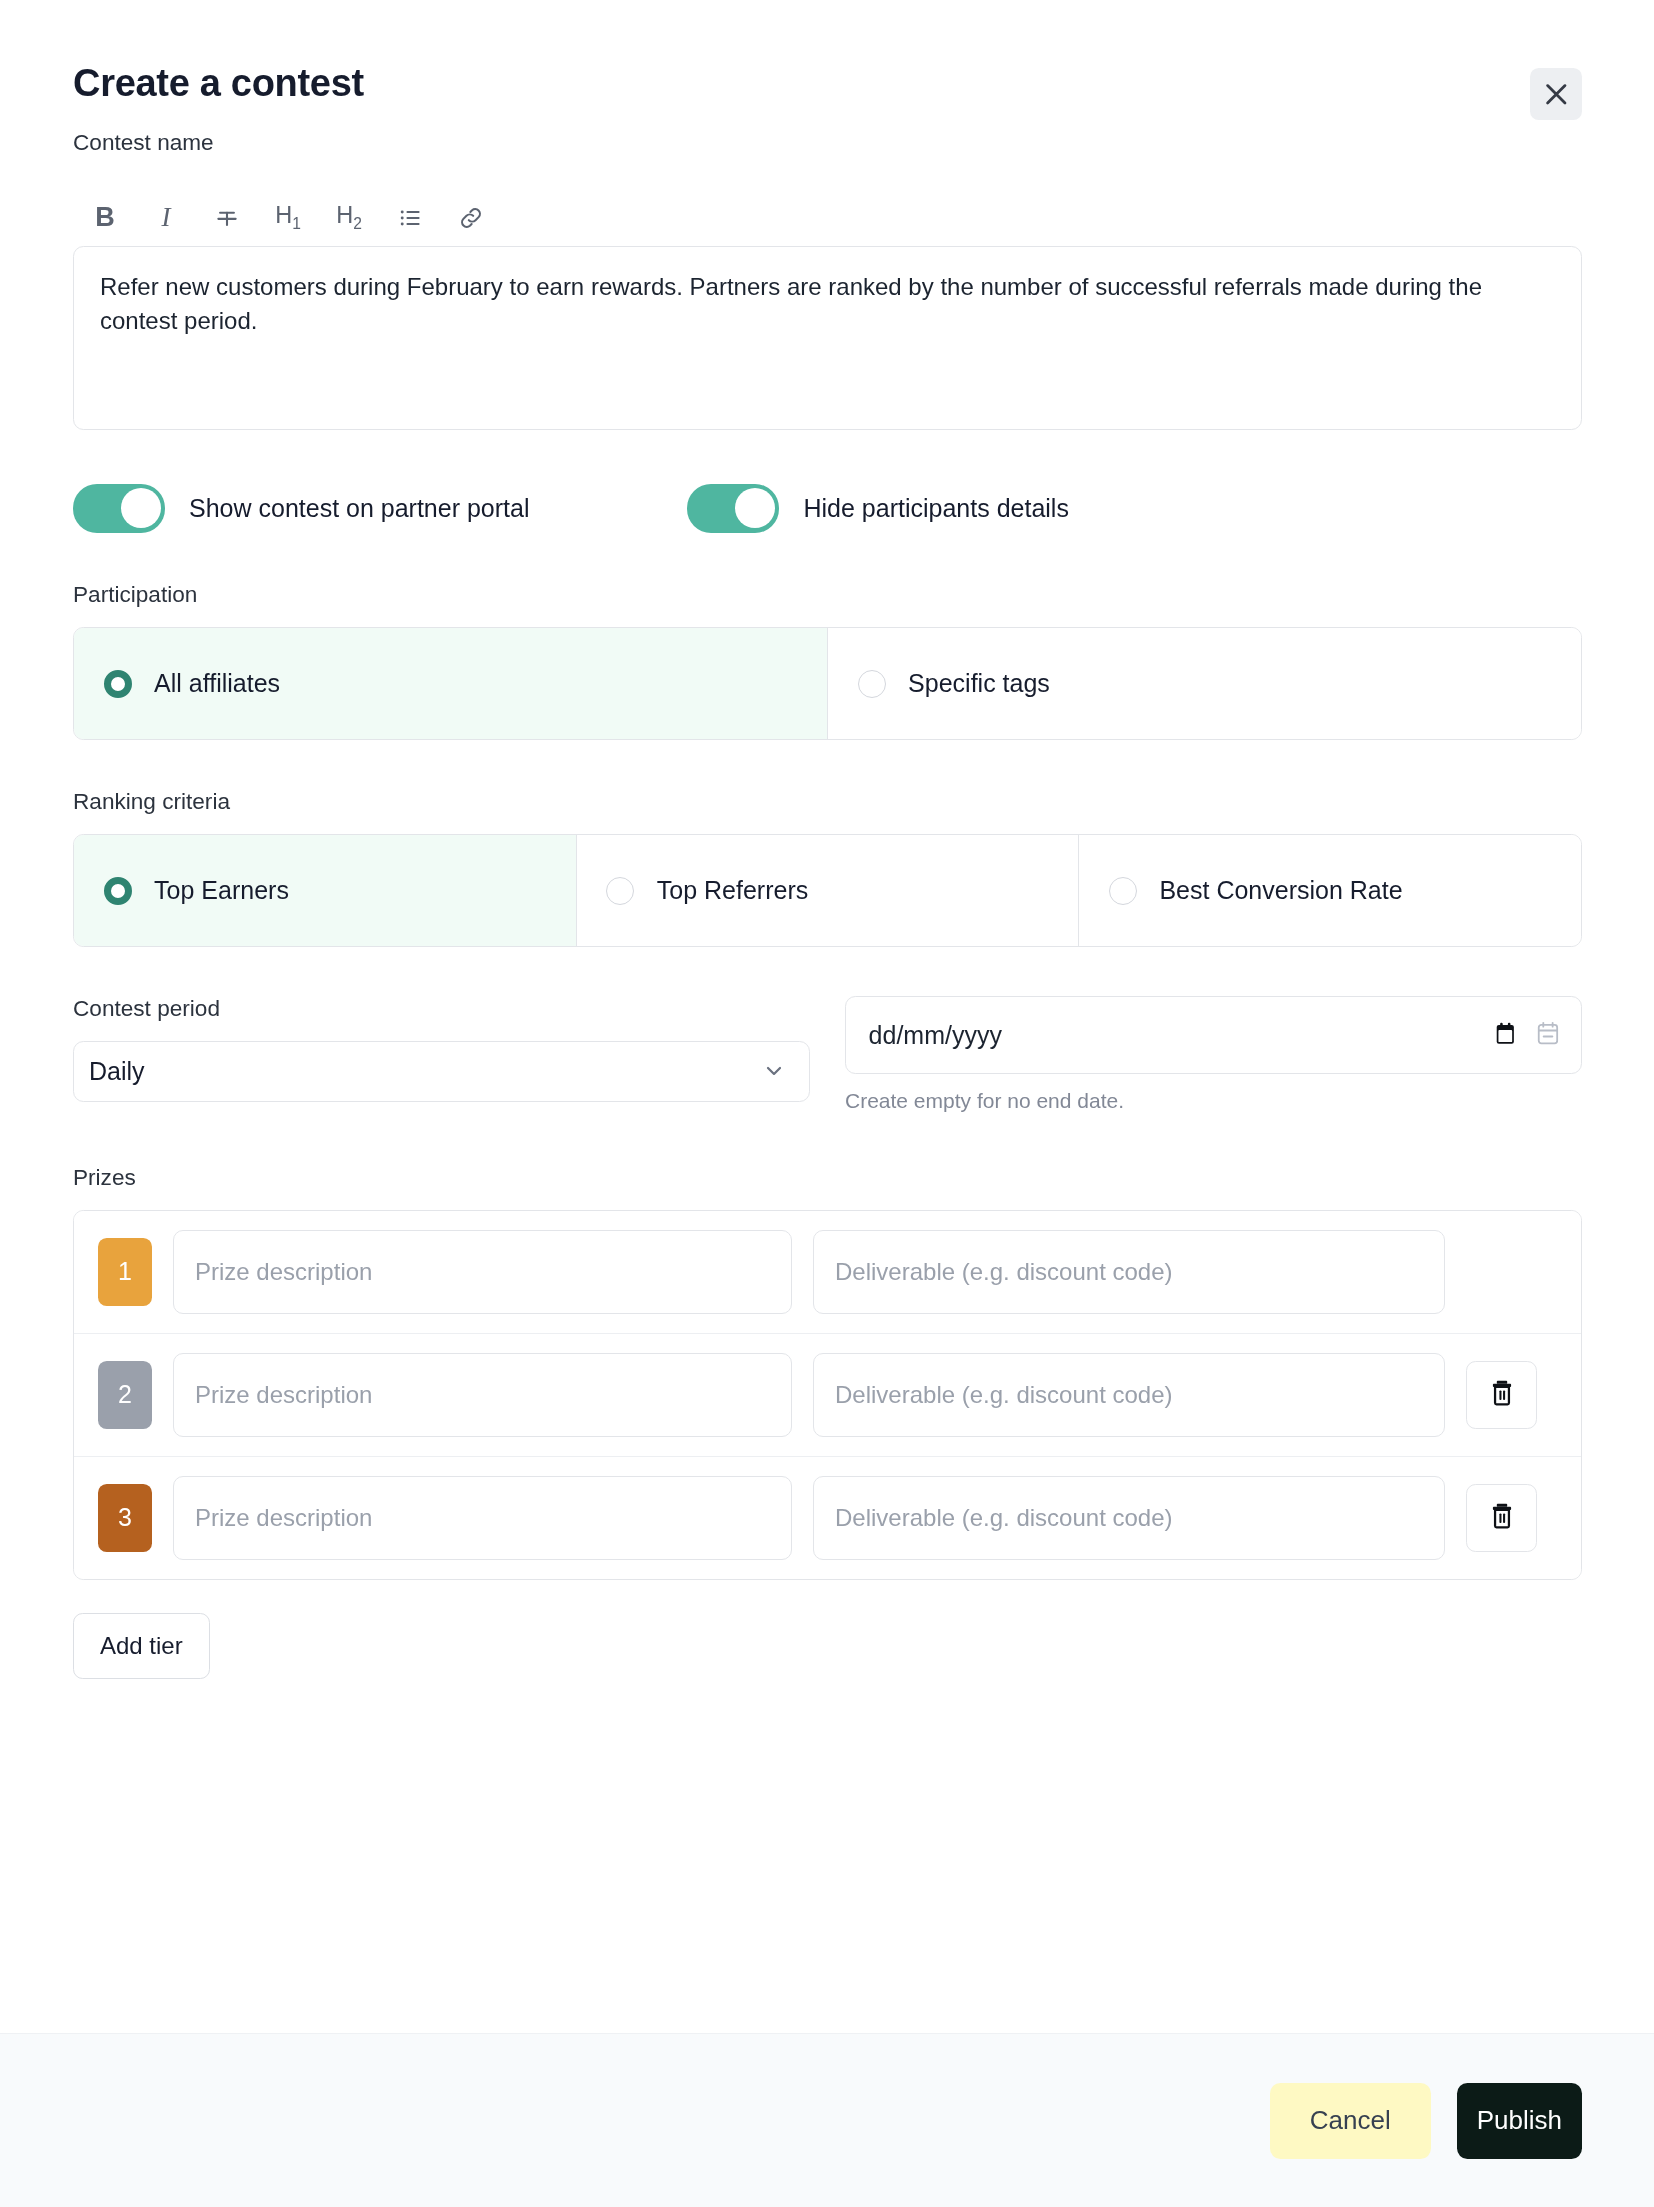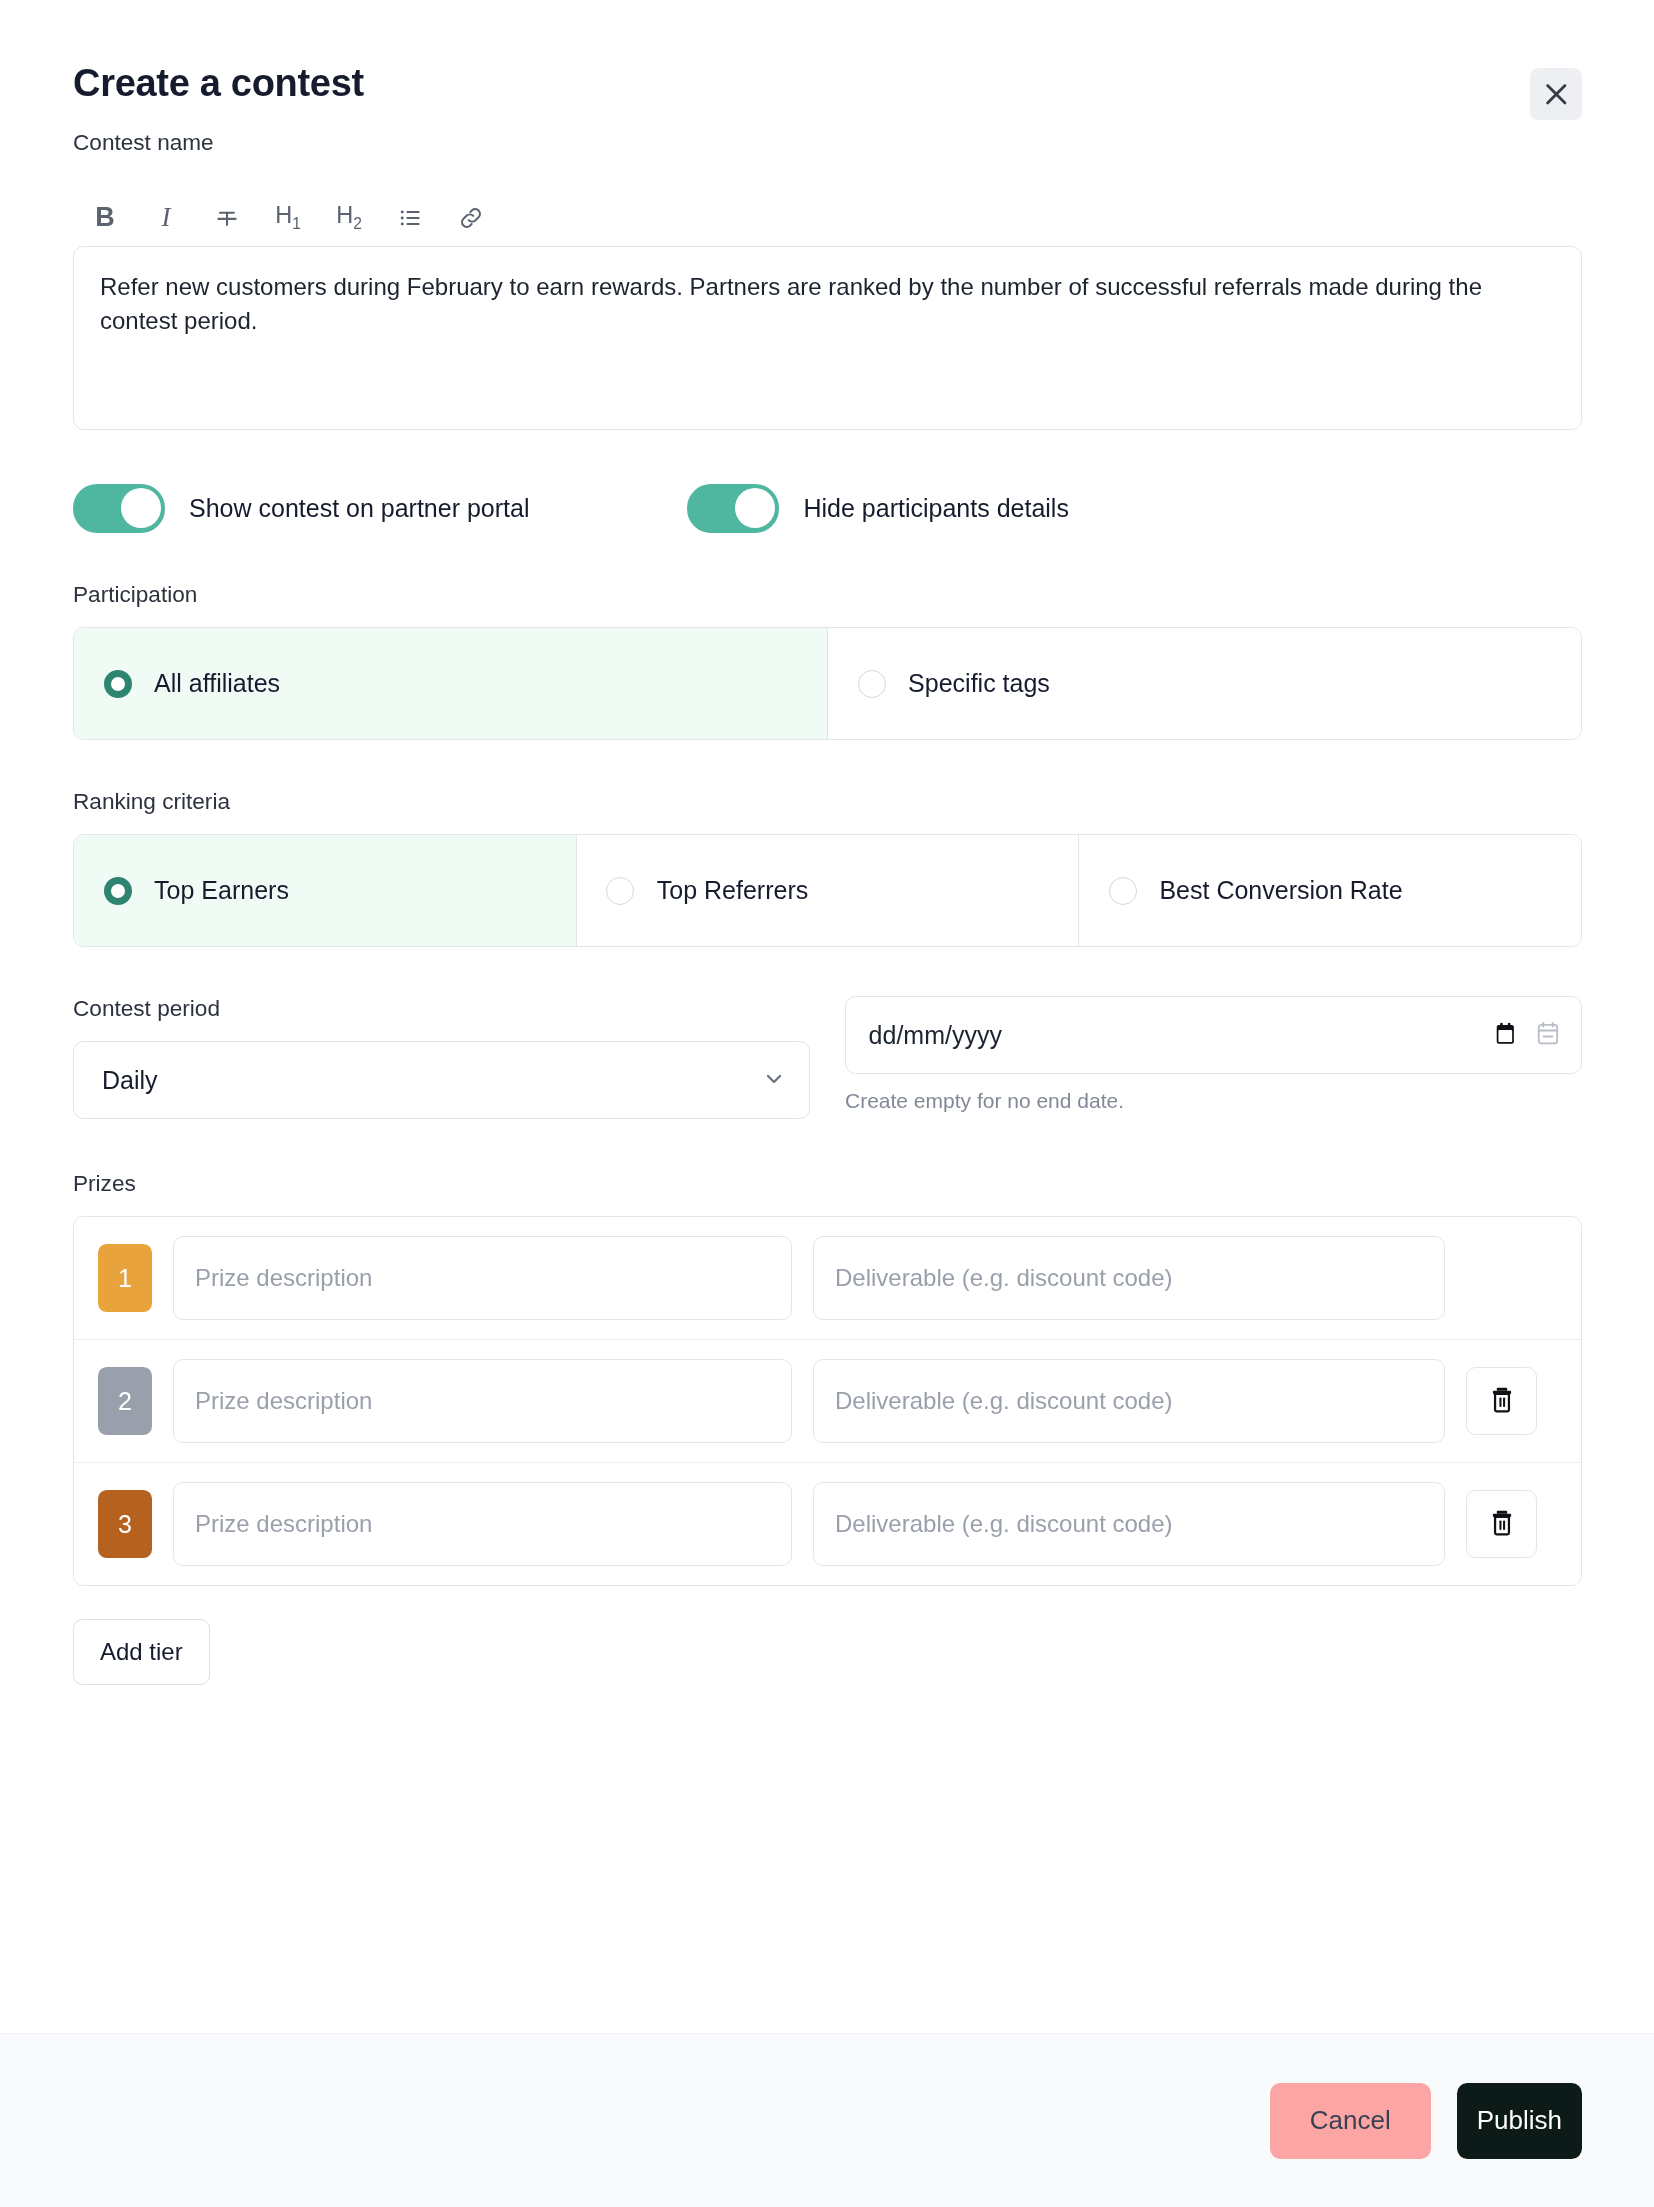--- a/index.html
+++ b/index.html
@@ -226,25 +226,25 @@
   .two-col {
     display: flex;
     gap: 35px;
     margin-top: 49px;
   }
   .col { flex: 1 1 0; min-width: 0; }
 
   .select-wrap { position: relative; }
   .select-box {
     width: 100%;
-    height: 78px;
-    border: 1.3px solid #E3E5E9;
-    border-radius: 10.4px;
-    background: #ffffff;
-    padding: 0 28px;
+    height: 61px;
+    border: 1.3px solid #E3E5E9;
+    border-radius: 10.4px;
+    background: #ffffff;
+    padding: 0 15px;
     display: flex;
     align-items: center;
     font-size: 25px;
     color: #161C2D;
     cursor: pointer;
   }
   .chev {
     position: absolute;
     right: 24px;
     top: 50%;
@@ -582,18 +582,18 @@
           </button>
         </div>
 
       </div>
       <button class="add-tier-btn">Add tier</button>
     </div>
 
   </div>
 
   <div class="modal-footer" style="background: rgb(248, 250, 252);">
-    <button class="btn-cancel" style="background: #fca5a5;">Cancel</button>
+    <button class="btn-cancel" style="background: #fef9c3;">Cancel</button>
     <button class="btn-publish" style="background: rgb(12, 27, 23);">Publish</button>
   </div>
 
 </div>
 
 
 </body></html>

